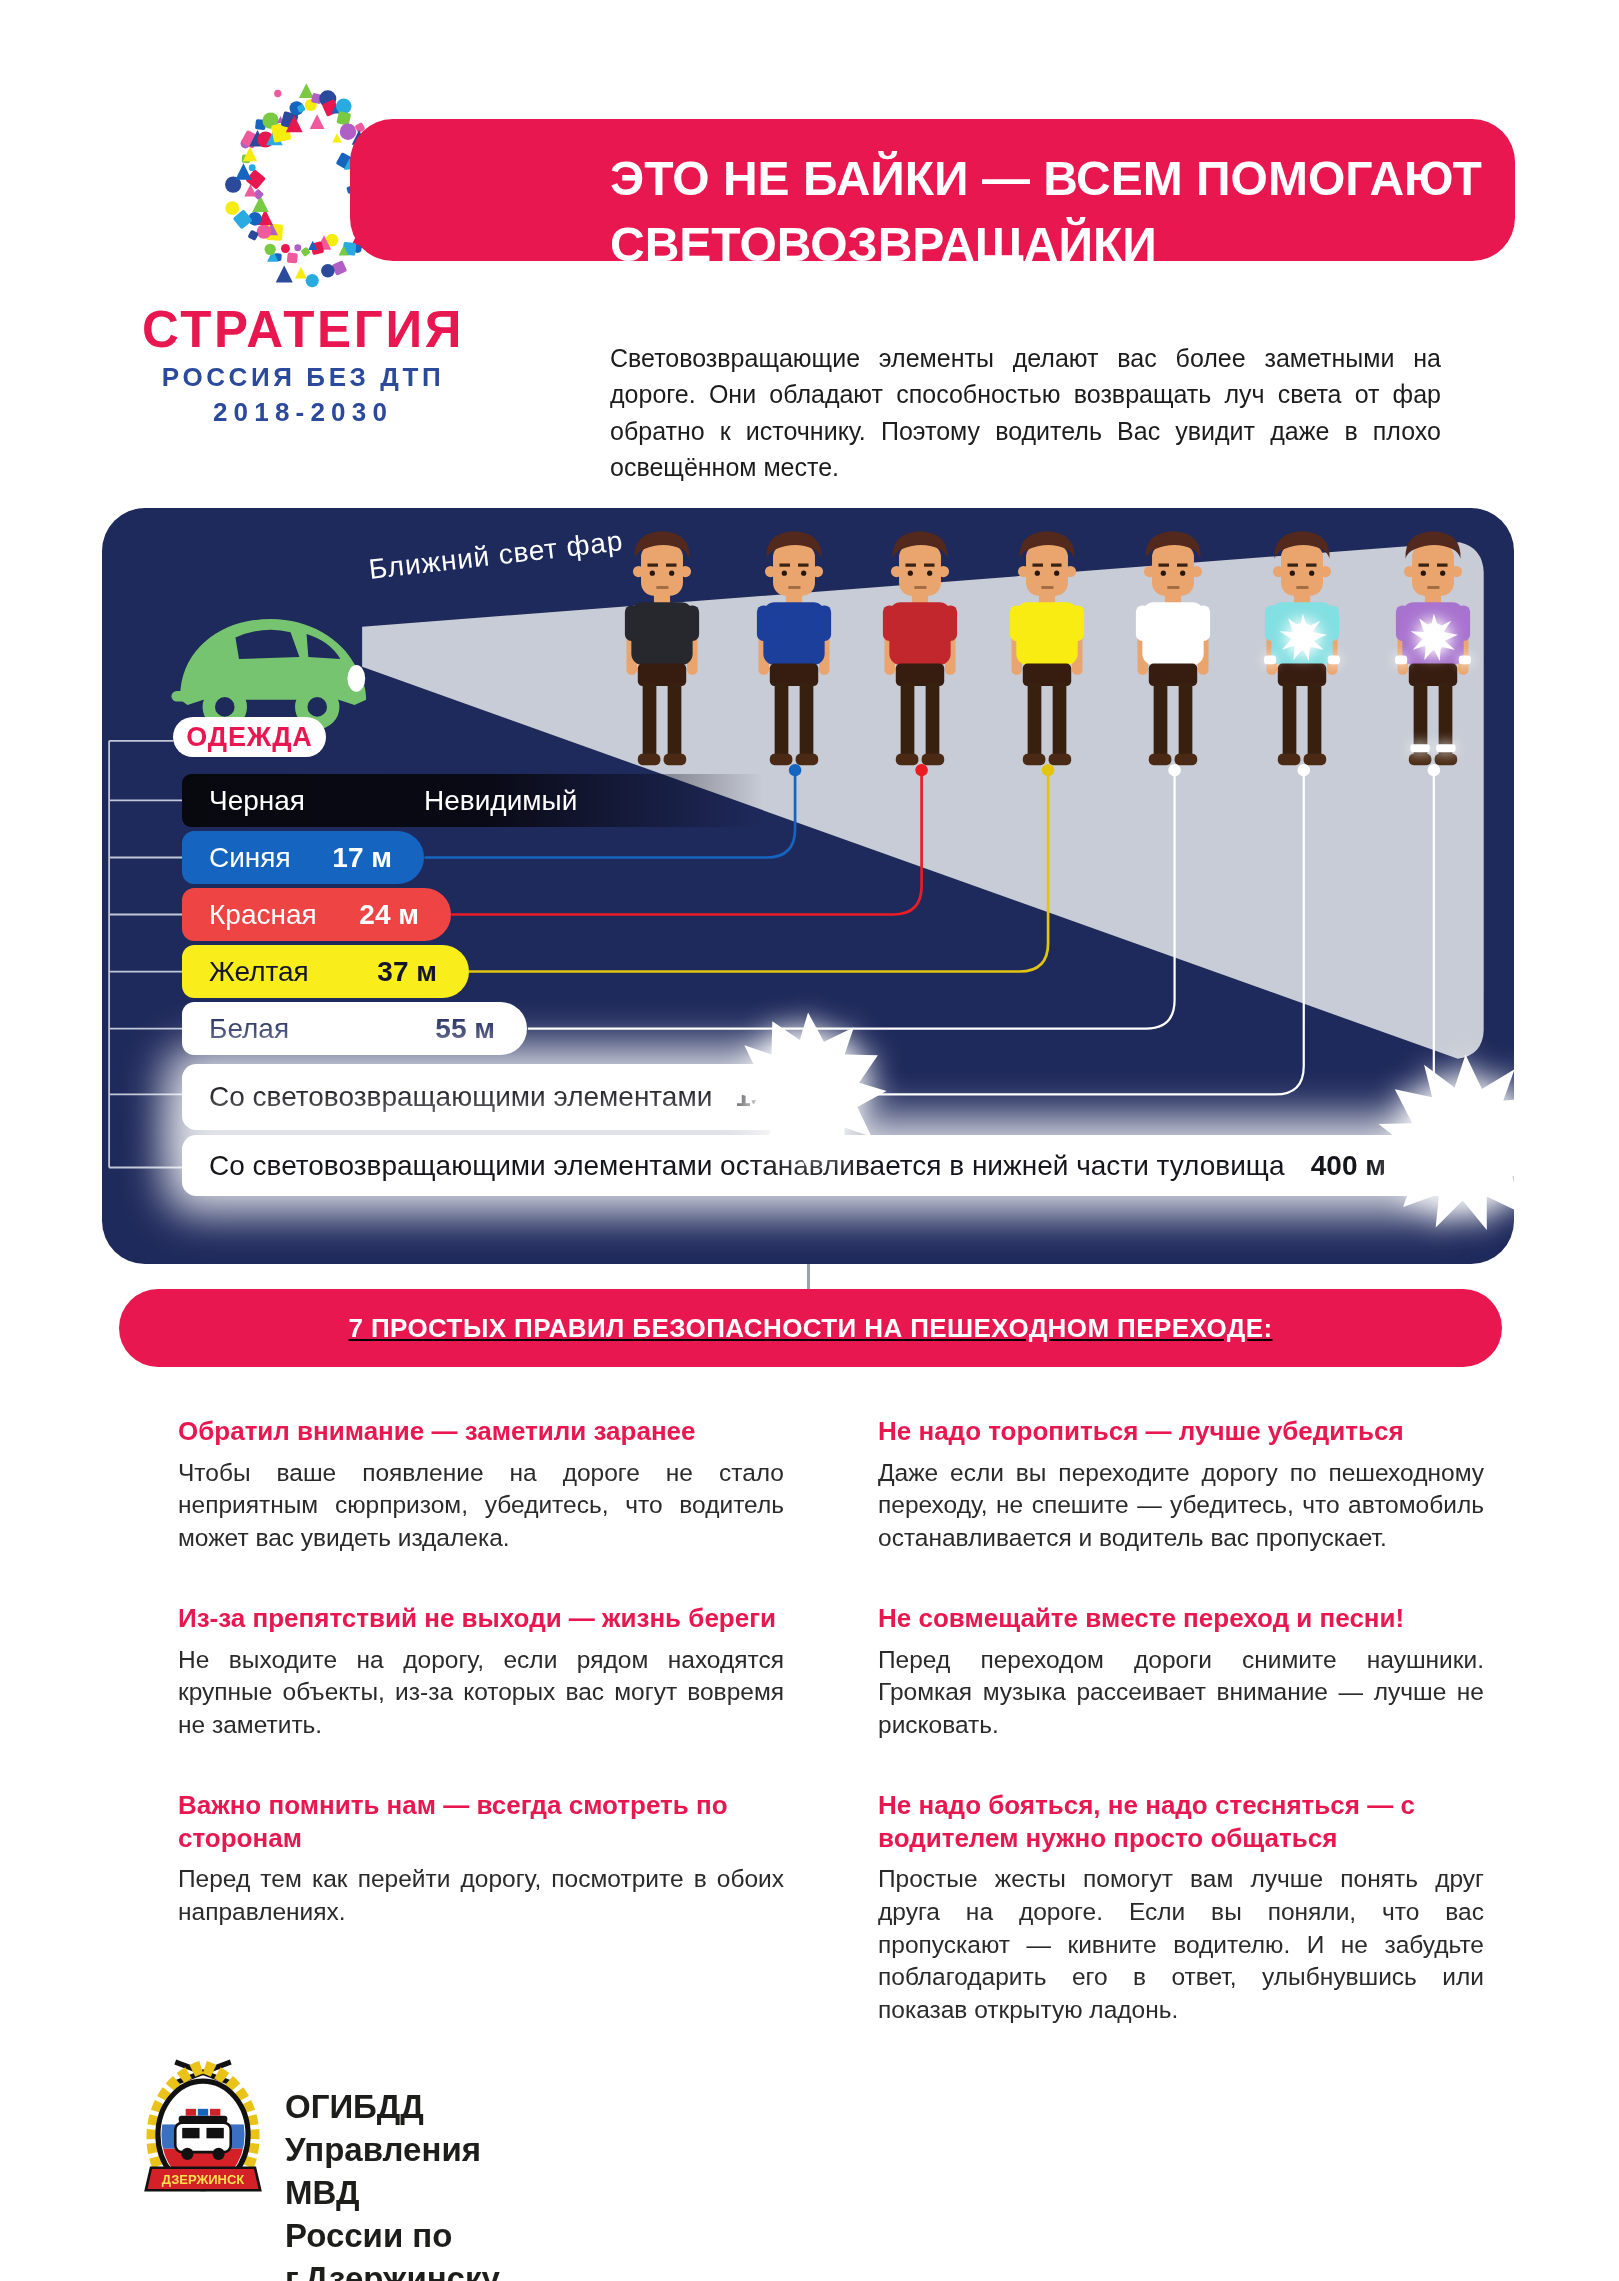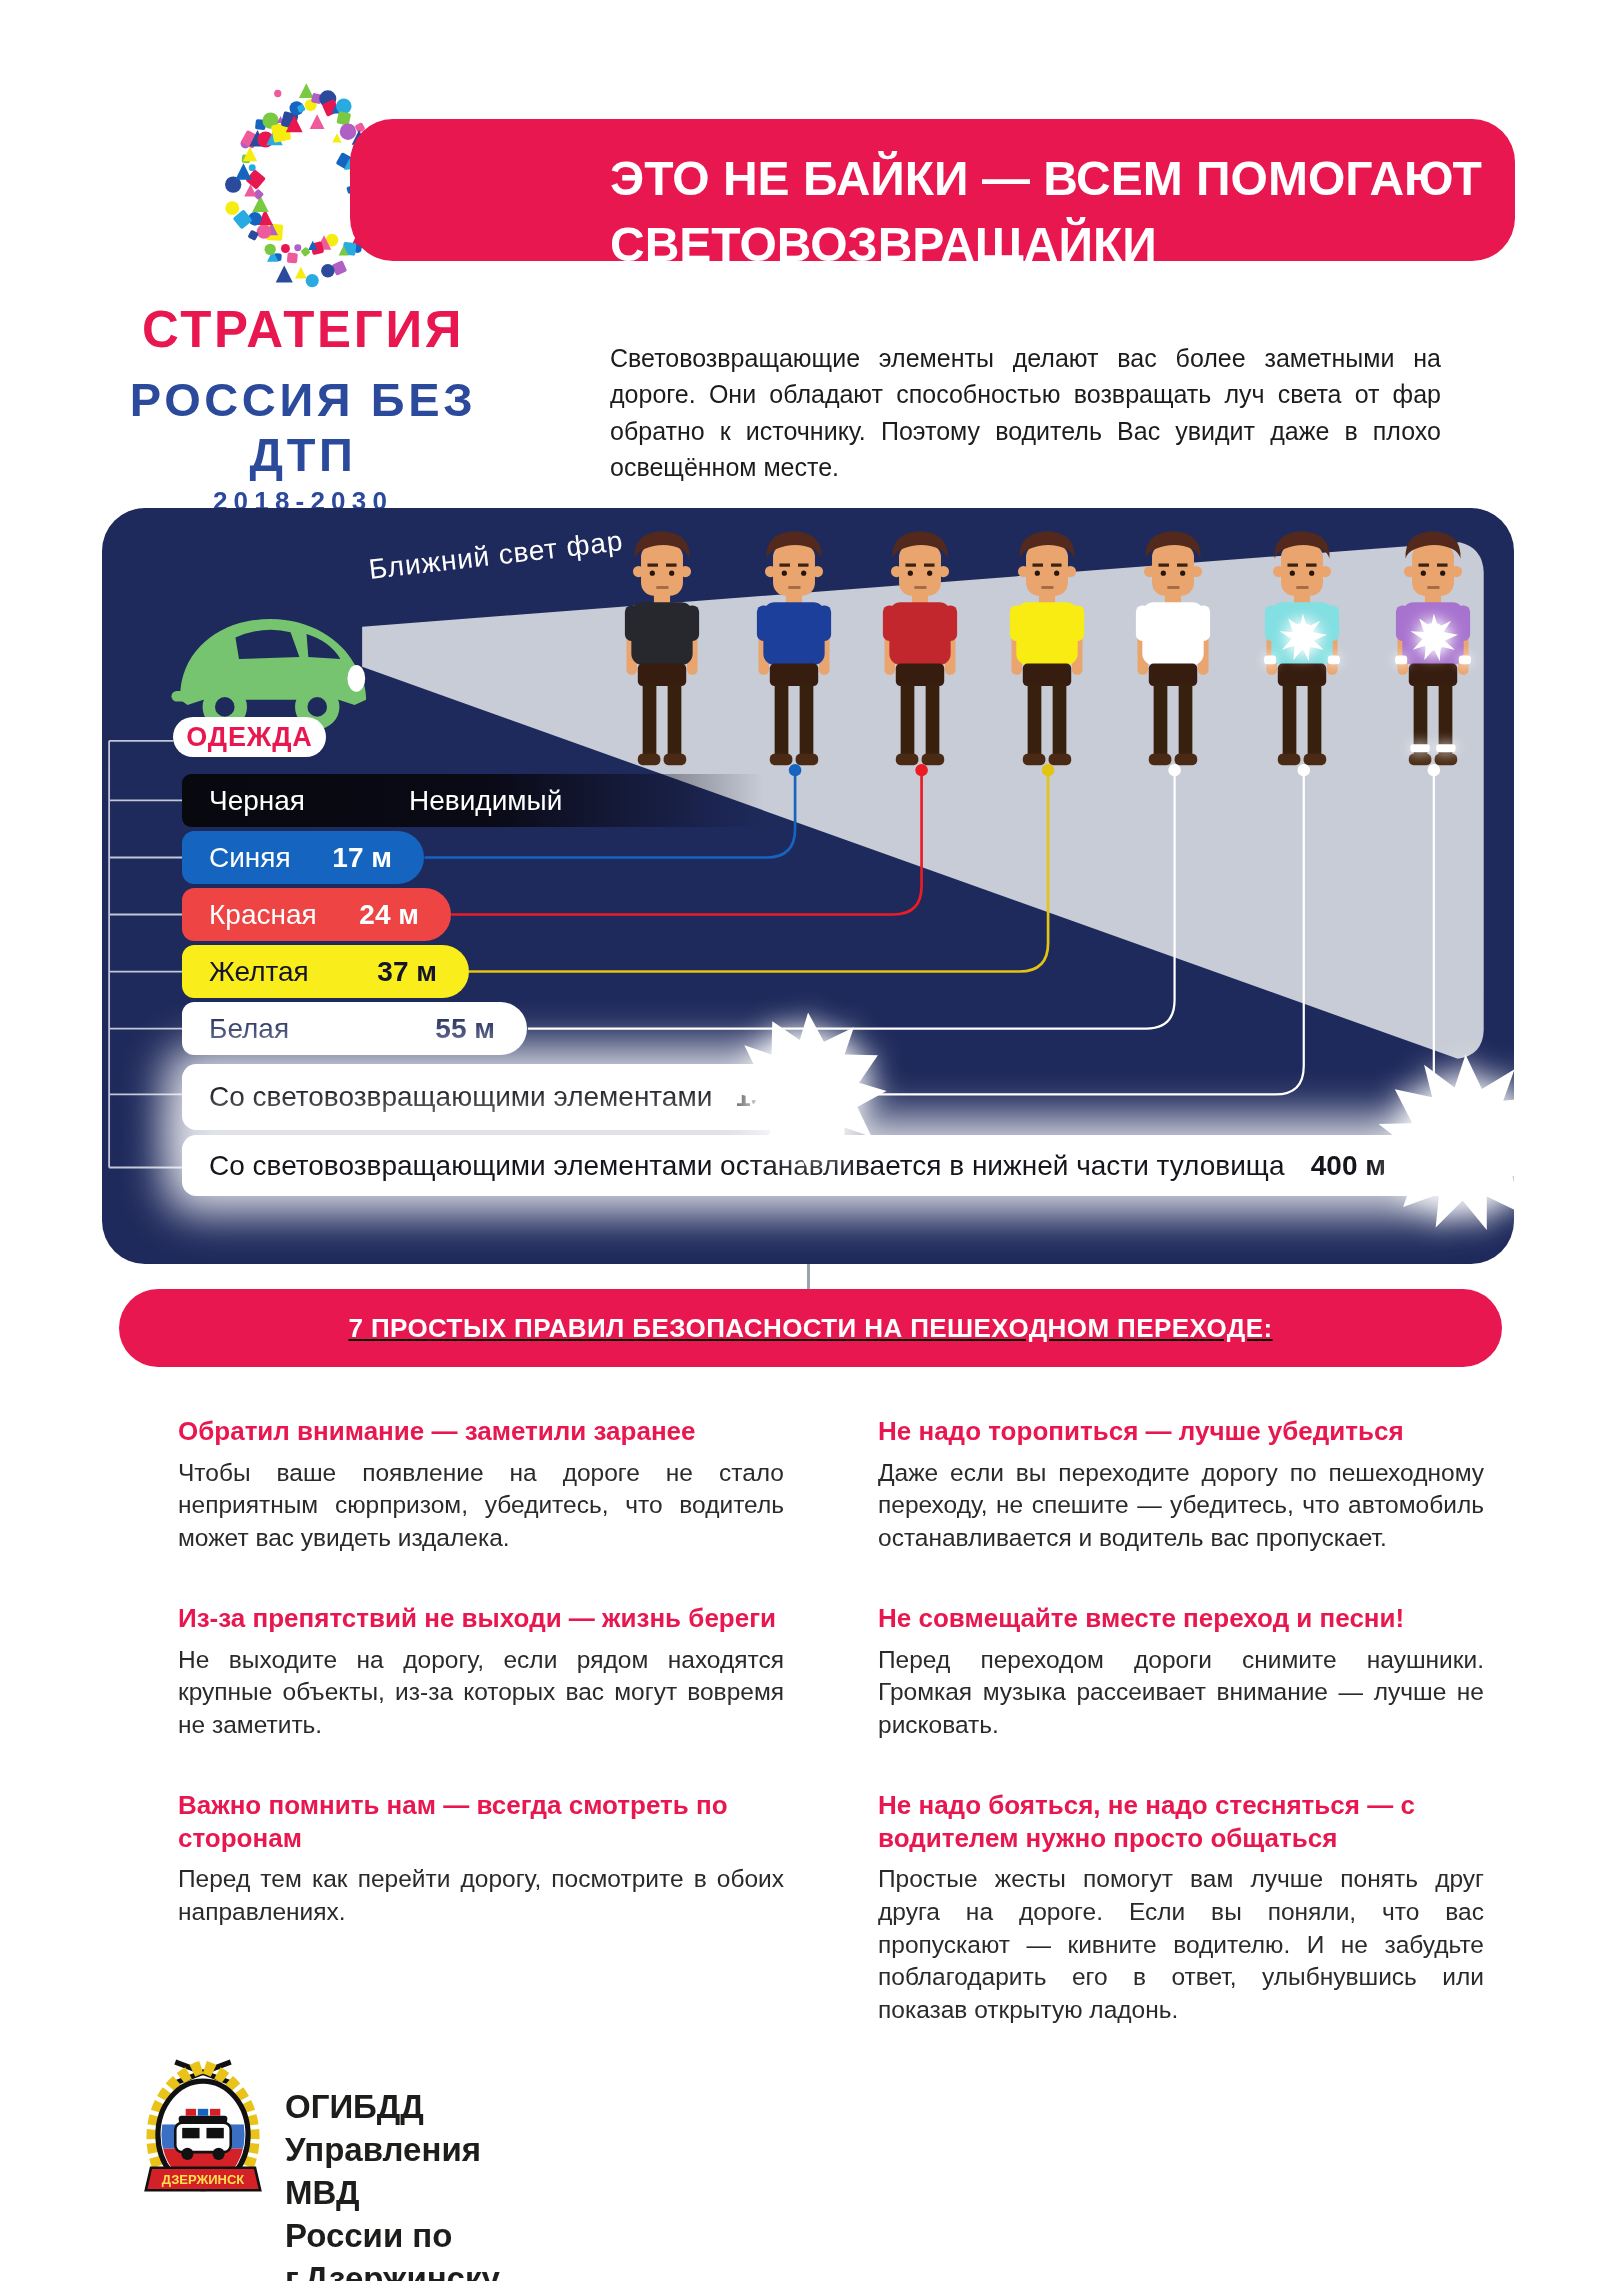--- a/index.html
+++ b/index.html
@@ -3,21 +3,21 @@
 <meta charset="utf-8">
 <style>
   html,body{margin:0;padding:0;background:#ffffff;}
   #page{position:relative;width:1619px;height:2281px;background:#ffffff;overflow:hidden;
         font-family:"Liberation Sans","DejaVu Sans",sans-serif;}
 
   
   #logo-block{position:absolute;left:98px;top:76px;width:410px;height:383px;text-align:center;}
   #zero-svg{display:block;margin:0 auto;}
   .logo-title{font-size:51px;font-weight:800;color:#e8174f;letter-spacing:2.7px;line-height:1.0;margin-top:5.3px;}
-  .logo-sub{font-size:47px;font-weight:800;color:#2b4a9b;letter-spacing:3.6px;margin-top:17px;}
+  .logo-sub{font-size:26px;font-weight:800;color:#2b4a9b;letter-spacing:3.6px;margin-top:7px;}
   .logo-years{font-size:26px;font-weight:800;color:#2b4a9b;letter-spacing:6.2px;margin-top:3.6px;}
 
   
   #header-banner{position:absolute;left:350px;top:119px;width:1165px;height:142px;
                  background:#e8174f;border-radius:43px;}
   #header-title{position:absolute;left:260px;top:27px;color:#ffffff;font-weight:800;
                 font-size:48px;line-height:1.38;letter-spacing:0px;}
   #intro-par{position:absolute;left:610px;top:340px;width:831px;font-size:25px;line-height:1.45;
              color:#1c1c1c;text-align:justify;}
 
@@ -34,21 +34,21 @@
   #clothing-pill{position:absolute;left:71px;top:209px;width:153px;height:40px;background:#ffffff;
                  border-radius:25px;display:flex;align-items:center;justify-content:center;
                  font-size:27px;font-weight:800;color:#e8174f;letter-spacing:0.9px;z-index:6;}
 
   .row{position:absolute;left:80px;height:53px;display:flex;align-items:center;
        font-size:28px;color:#ffffff;z-index:5;box-sizing:border-box;}
   .row .row-label{padding-left:27px;white-space:nowrap;}
   .row .row-value{font-weight:800;white-space:nowrap;}
   .row-black{top:266px;width:593px;border-radius:9px;
              background:linear-gradient(90deg,#08080f 0%,#0a0a16 52%,rgba(10,10,22,0) 98%);}
-  .row-black .row-value{position:absolute;left:227px;font-weight:400;}
+  .row-black .row-value{position:absolute;left:242px;font-weight:400;}
   .row-blue{top:323px;width:242px;background:#1565c0;border-radius:12.5px/50% ;border-radius:12.5px 27px 27px 12.5px;
             justify-content:space-between;padding-right:32px;}
   .row-red{top:380px;width:269px;background:#ef4444;border-radius:12.5px 27px 27px 12.5px;
            justify-content:space-between;padding-right:32px;}
   .row-yellow{top:437px;width:287px;background:#f9ed1c;border-radius:12.5px 27px 27px 12.5px;color:#14142a;
               justify-content:space-between;padding-right:32px;}
   .row-white{top:494px;width:345px;background:#ffffff;border-radius:12.5px 27px 27px 12.5px;color:#1f2a5c;
              justify-content:space-between;padding-right:32px;}
   .row-reflective{top:556px;height:66px;width:626px;background:#ffffff;border-radius:14.3px;color:#15151c;
                   box-shadow:0 0 41px 18px rgba(255,255,255,0.82);}

